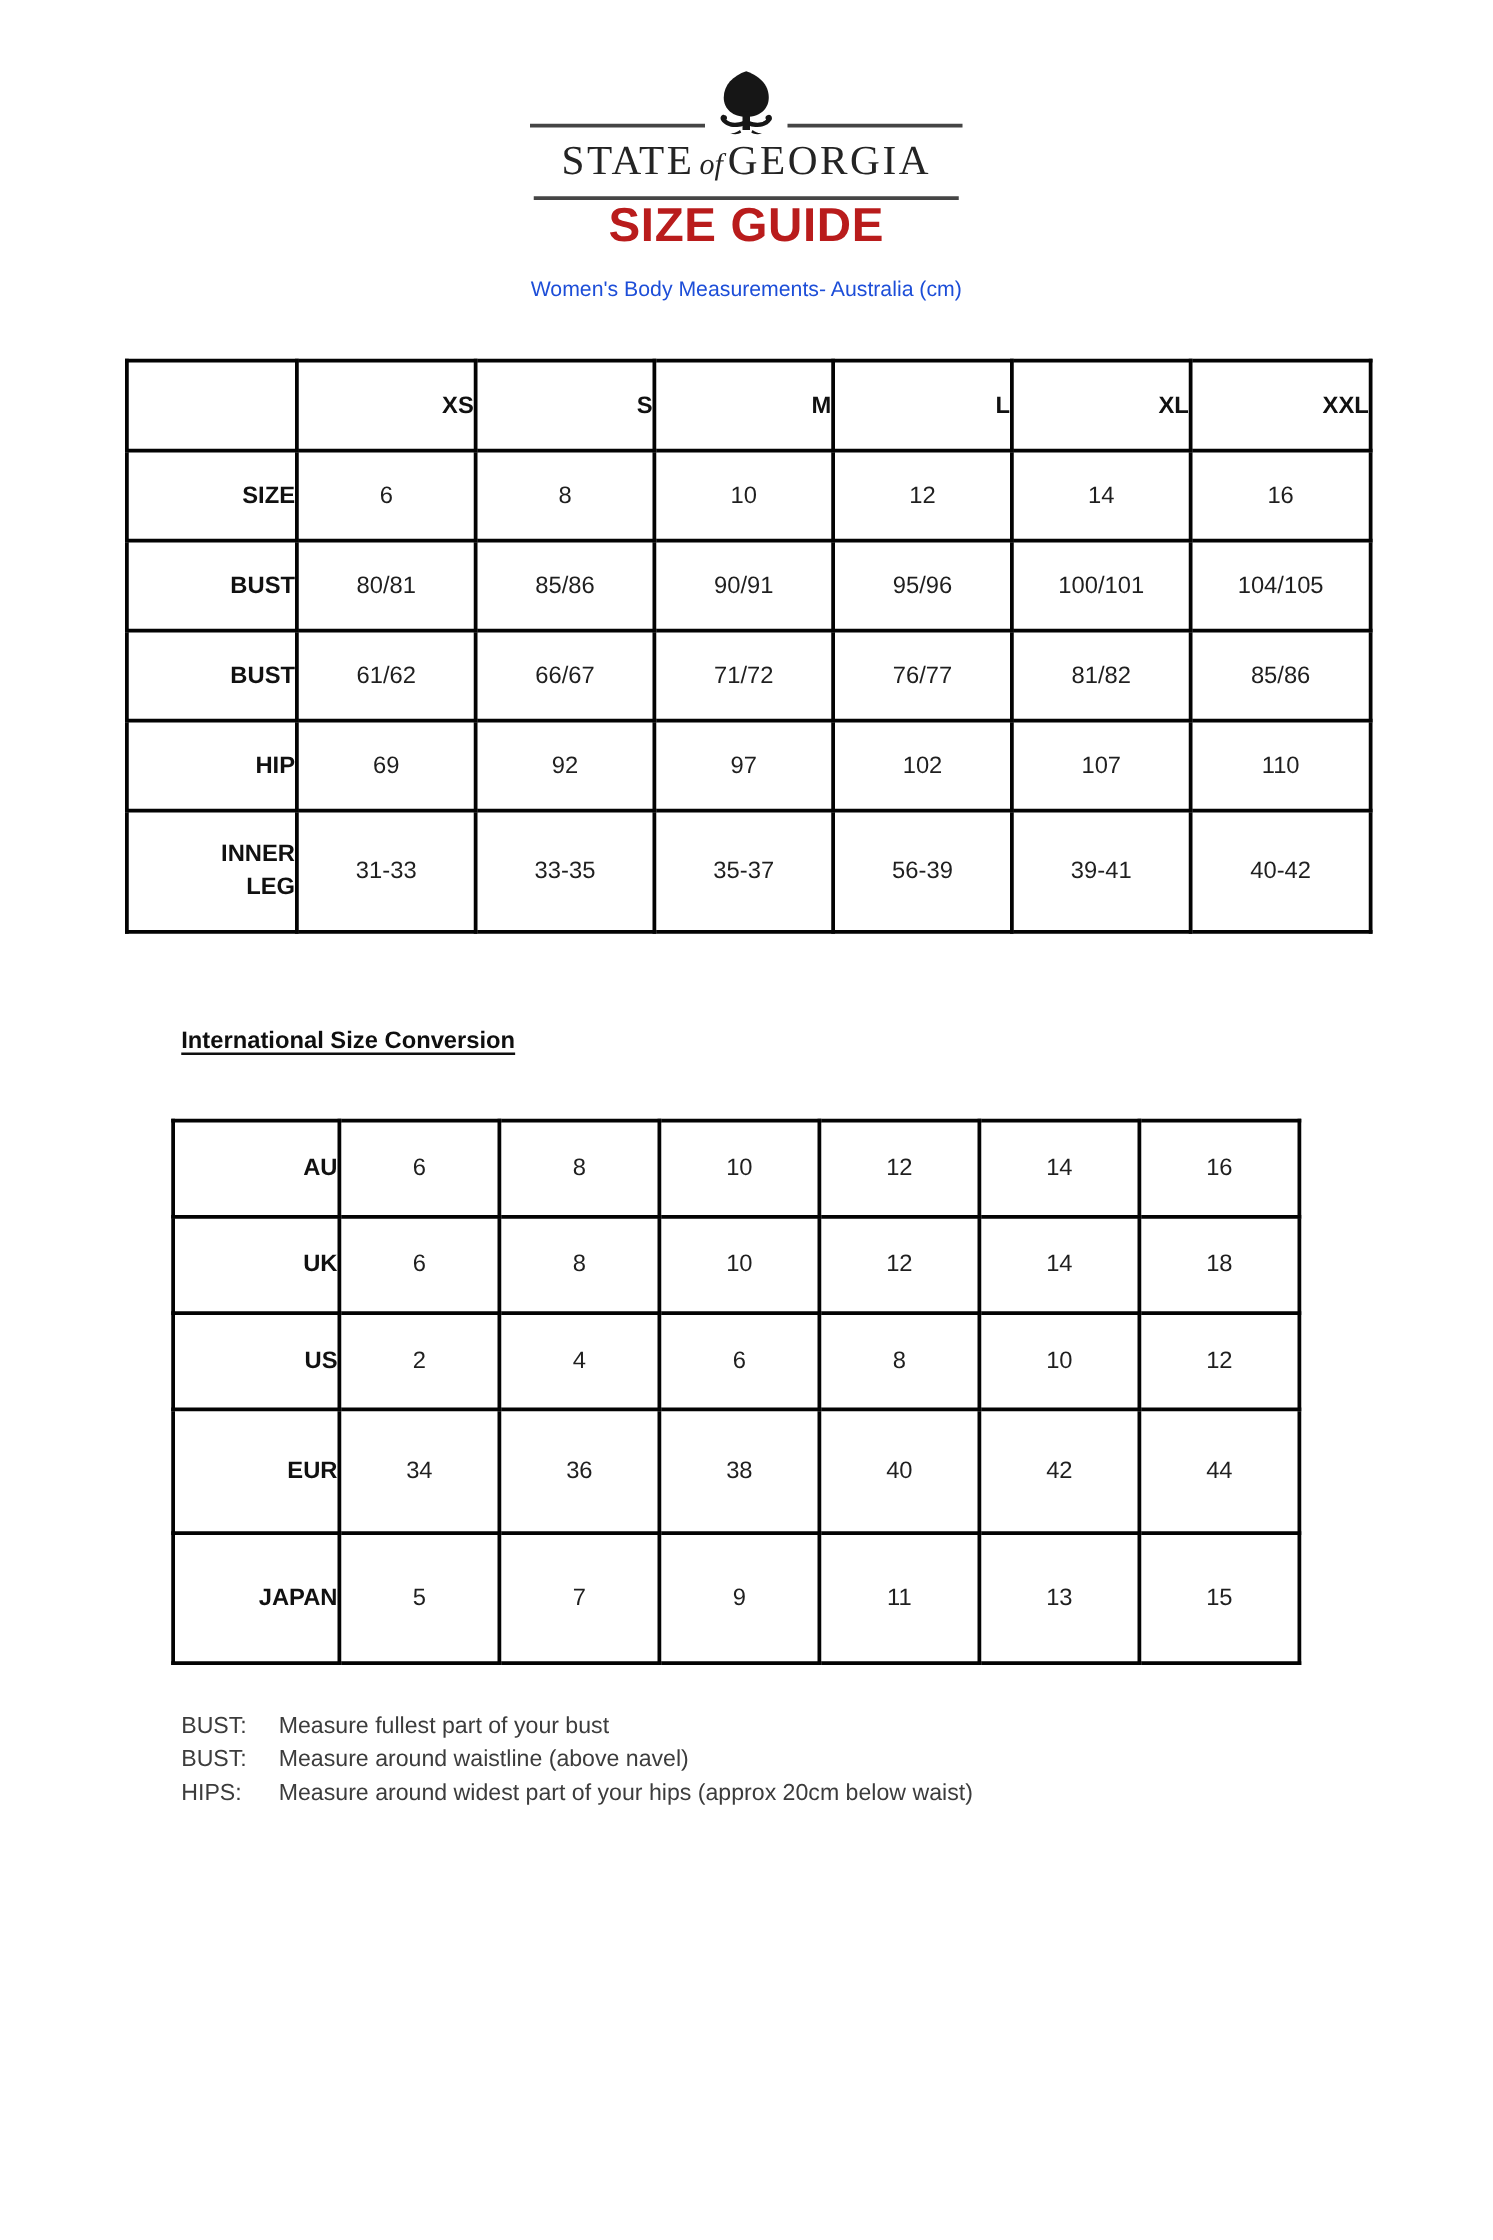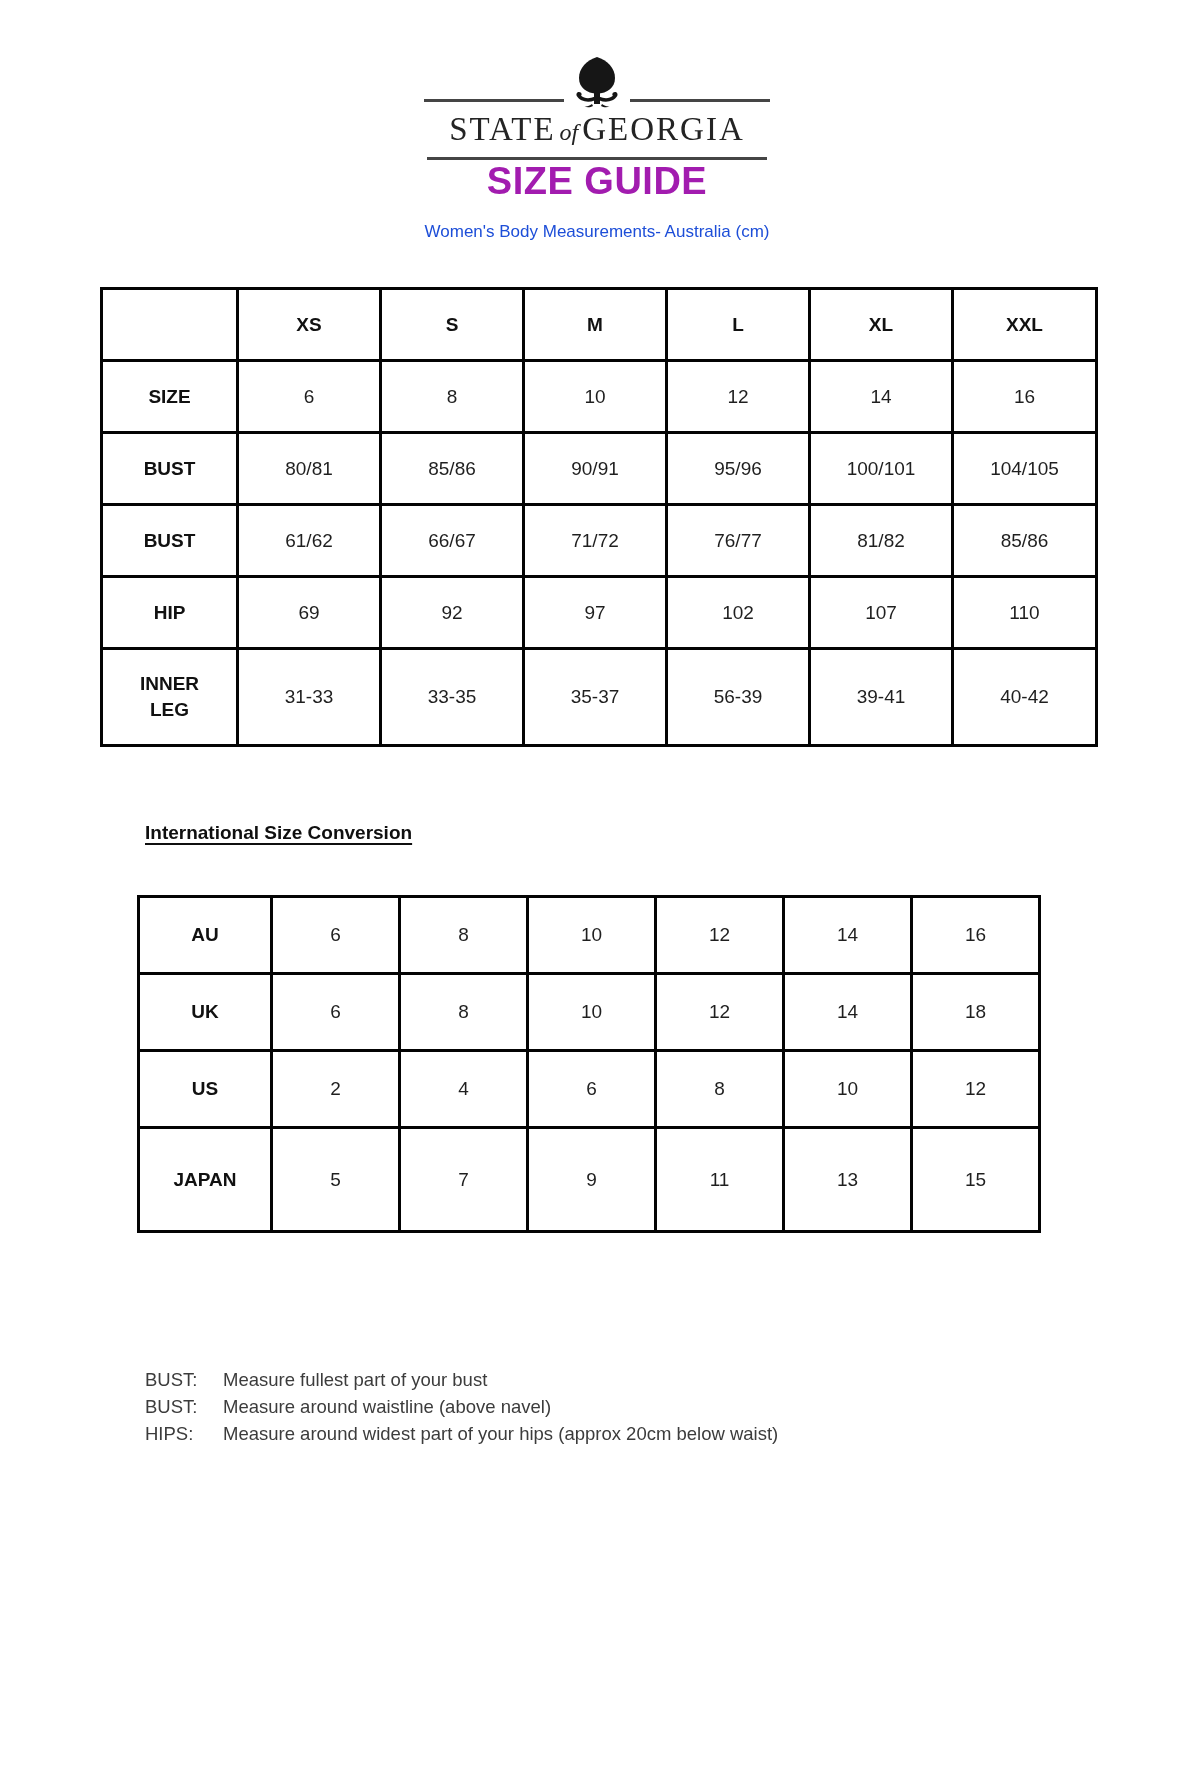--- a/index.html
+++ b/index.html
@@ -22,36 +22,36 @@
     font-family:"Liberation Serif","DejaVu Serif",serif;
     font-size:33px; color:#242424; letter-spacing:2px;
     line-height:44px; white-space:nowrap;
   }
   .brand .of { font-style:italic; font-size:24px; letter-spacing:0; margin:0 4px; }
   .logo-rule { width:340px; height:3px; background:#454545; margin:3px auto 0 auto; }
 
   
   .title {
     position:absolute; top:160px; left:0; width:100%;
-    text-align:center; font-size:38px; font-weight:700; color:#a21caf;
+    text-align:center; font-size:38px; font-weight:700; color:#b91c1c;
     letter-spacing:0.5px;
   }
   .subtitle {
     position:absolute; top:222px; left:0; width:100%;
     text-align:center; font-size:17px; color:#1d4ed8;
   }
 
   
   table { border-collapse:collapse; table-layout:fixed; background:#fff; }
   th, td {
     border:3px solid #030303;
     text-align:center; vertical-align:middle;
     font-size:19px; color:#1f1f1f; font-weight:400;
   }
-  th { font-weight:700; color:#111; }
+  th { font-weight:700; color:#111;text-align:right; }
   .lblspan { display:inline-block; max-width:88px; line-height:1.35; }
 
   .t1 { position:absolute; left:100px; top:287px; width:995px; }
   .t1 tr { height:72px; }
   .t1 tr.tall { height:97px; }
 
   .conv-heading {
     position:absolute; left:145px; top:822px;
     font-size:19px; font-weight:700; color:#0f0f0f;
     text-decoration:underline; text-decoration-thickness:2px; text-underline-offset:4px;
@@ -197,20 +197,29 @@
     </tr>
     <tr>
       <th><span class="lblspan">US</span></th>
       <td>2</td>
       <td>4</td>
       <td>6</td>
       <td>8</td>
       <td>10</td>
       <td>12</td>
     </tr>
+    <tr class="tall">
+      <th><span class="lblspan">EUR</span></th>
+      <td>34</td>
+      <td>36</td>
+      <td>38</td>
+      <td>40</td>
+      <td>42</td>
+      <td>44</td>
+    </tr>
     <tr class="taller">
       <th><span class="lblspan">JAPAN</span></th>
       <td>5</td>
       <td>7</td>
       <td>9</td>
       <td>11</td>
       <td>13</td>
       <td>15</td>
     </tr>
   </tbody>

